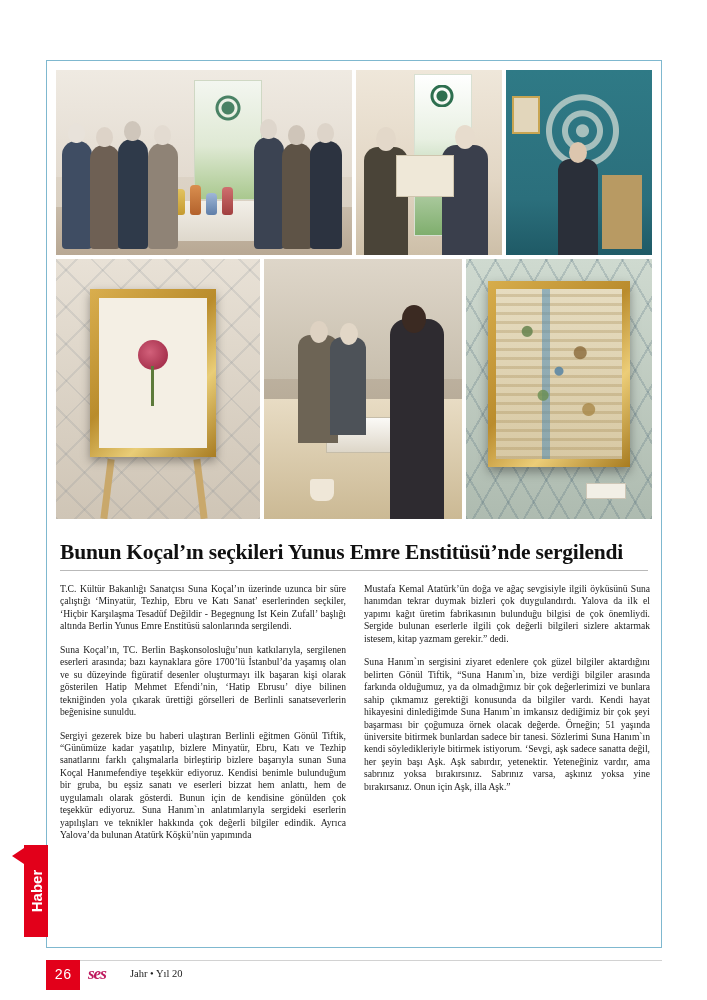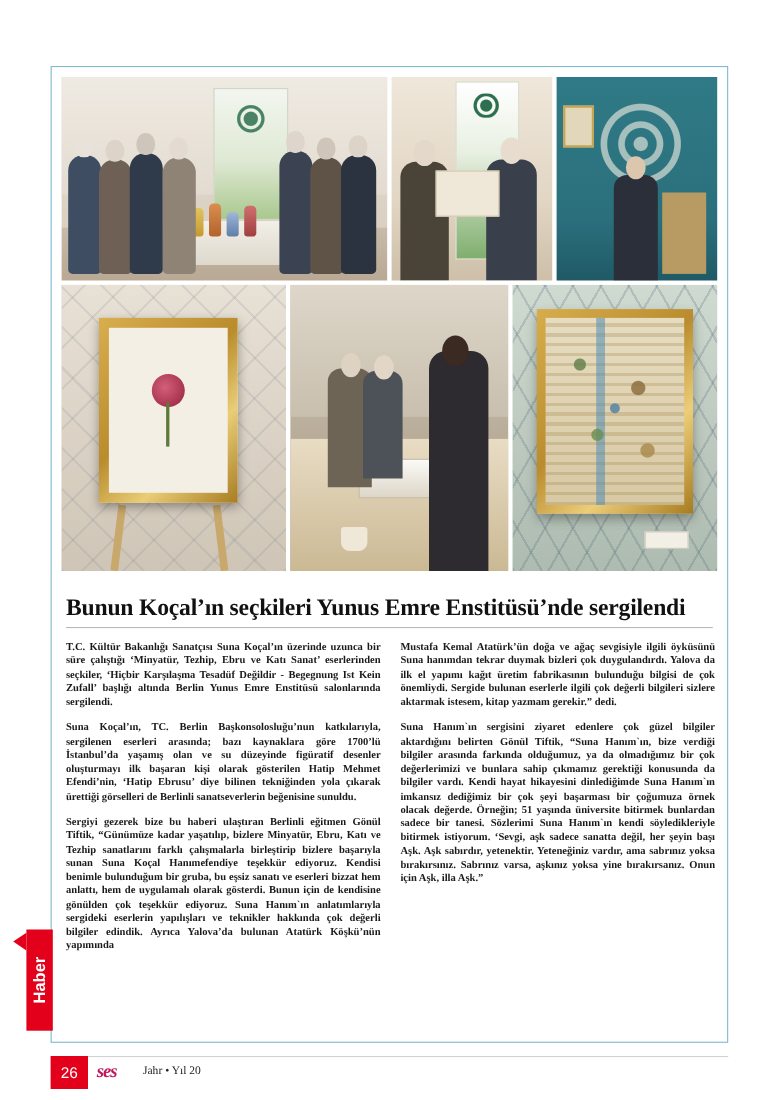--- a/index.html
+++ b/index.html
@@ -245,21 +245,20 @@
   }
 
   
   .columns {
     position: absolute;
     left: 60px;
     top: 583px;
     width: 590px;
     display: flex;
     gap: 18px;
-    font-weight: bold;
   }
   .col {
     width: 286px;
     font-size: 9.6px;
     line-height: 12.45px;
     color: #1a1a1a;
     text-align: justify;
     font-family: "Liberation Serif", serif;
   }
   .col p { margin: 0 0 11px 0; }
@@ -300,21 +299,21 @@
     top: 960px;
     width: 616px;
     height: 30px;
   }
   .footer-num {
     position: absolute;
     left: 0; top: 0;
     width: 34px; height: 30px;
     background: #e2001a;
     color: #fff;
-    font-family: Liberation Sans, sans-serif;
+    font-family: Liberation Mono, monospace;
     font-size: 14px;
     display: flex; align-items: center; justify-content: center;
   }
   .footer-logo {
     position: absolute;
     left: 42px; top: 4px;
     color: #be185d;
     font-family: "Liberation Serif", serif;
     font-style: italic;
     font-weight: bold;

